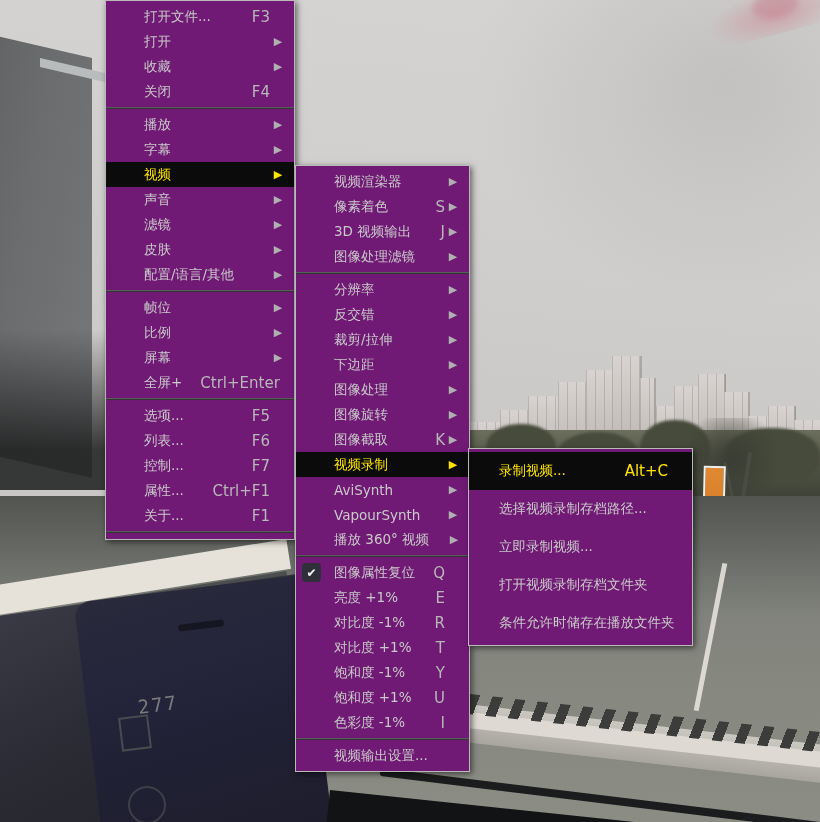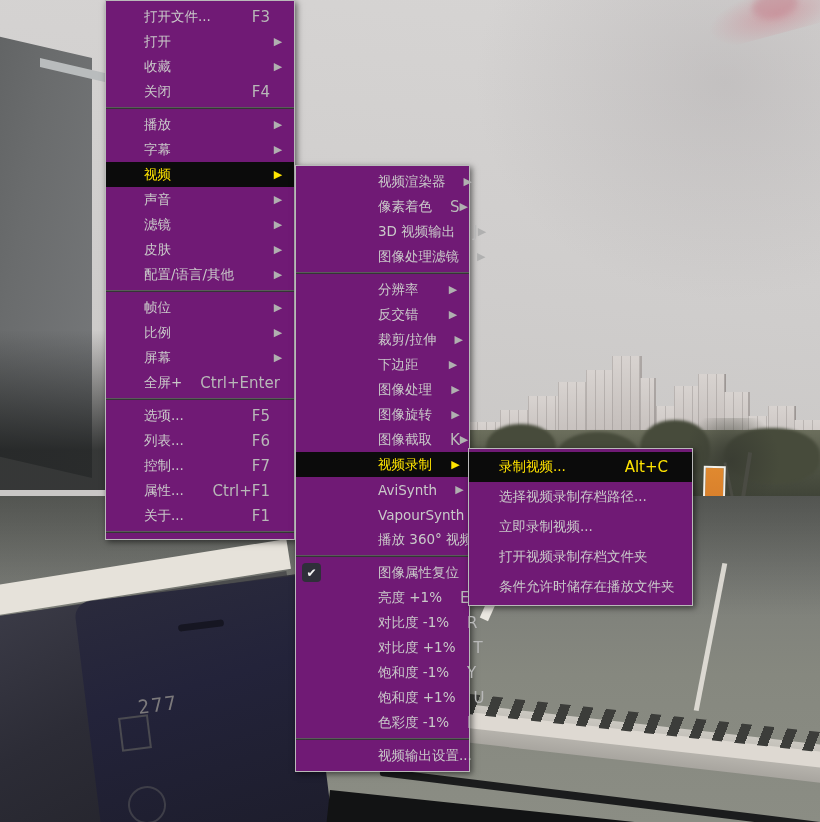--- a/index.html
+++ b/index.html
@@ -119,23 +119,23 @@
   .mi.sel .sc{color:#ffe400;}
   .mi.sel .arr{color:#ffe400;}
   .sep{height:1px;margin:3px 0;background:#5b5b5b;border-bottom:1px solid #353535;}
   .chk{position:absolute;left:6px;top:3px;width:19px;height:19px;border-radius:4px;
        background:#2f2f3a;display:flex;align-items:center;justify-content:center;
        color:#f2f2f2;font-size:12px;line-height:1;}
 
   #menu1{left:105px;top:0;width:190px;}
   #menu2{left:295px;top:165px;width:175px;}
   #menu3{left:468px;top:448px;width:225px;}
-  #menu2 .mi .lbl{margin-left:44px;}
+  #menu2 .mi .lbl{}
   #menu3 .mi .lbl{padding-left:30px;}
-  #menu3 .mi{height:30px;}
+  #menu3 .mi{height:38px;}
 </style>
 </head>
 <body>
 
 <div id="stage">
 
   <div id="video">
     <div class="sky"></div>
     <div class="sky-haze"></div>
     <div class="sky-blob"></div>

